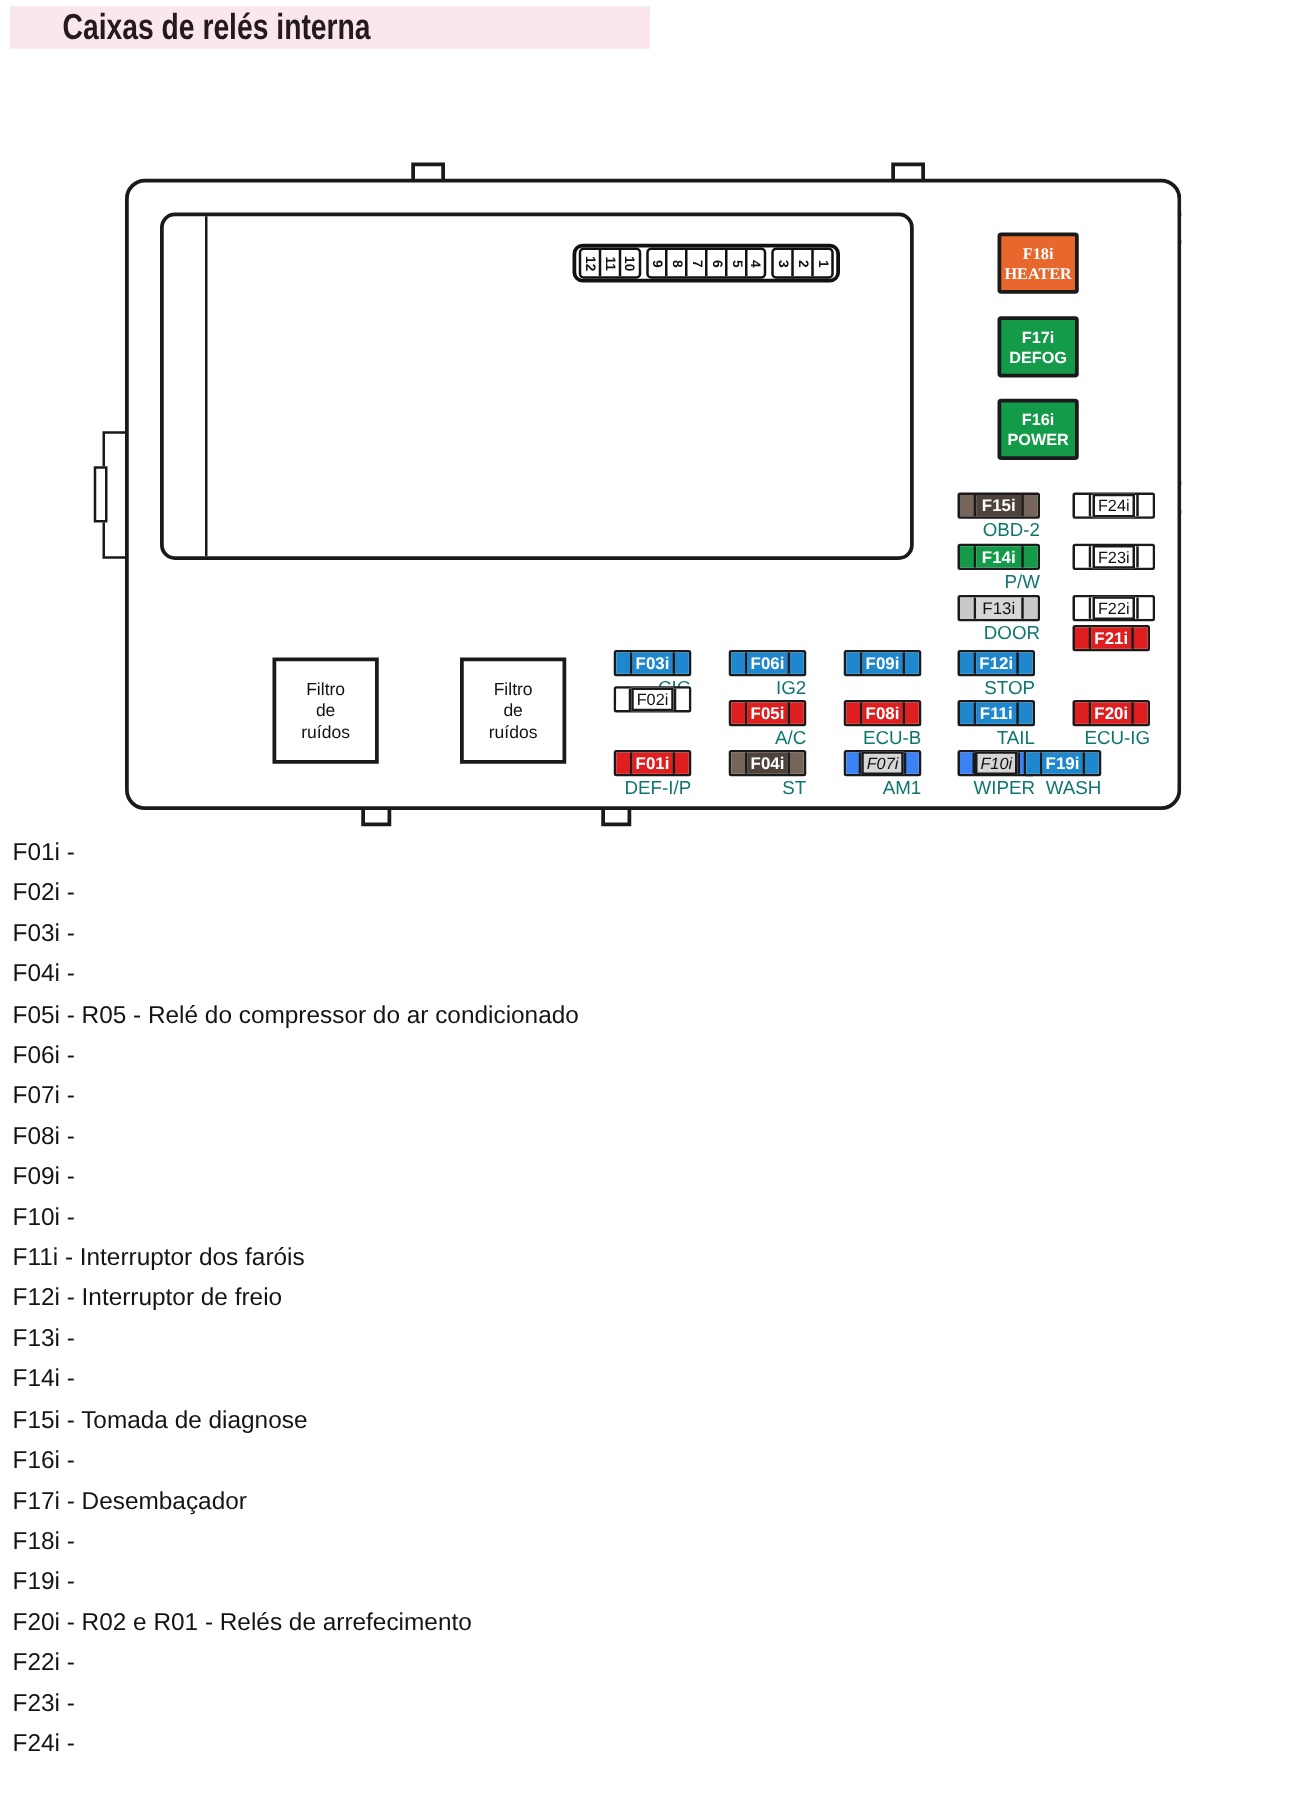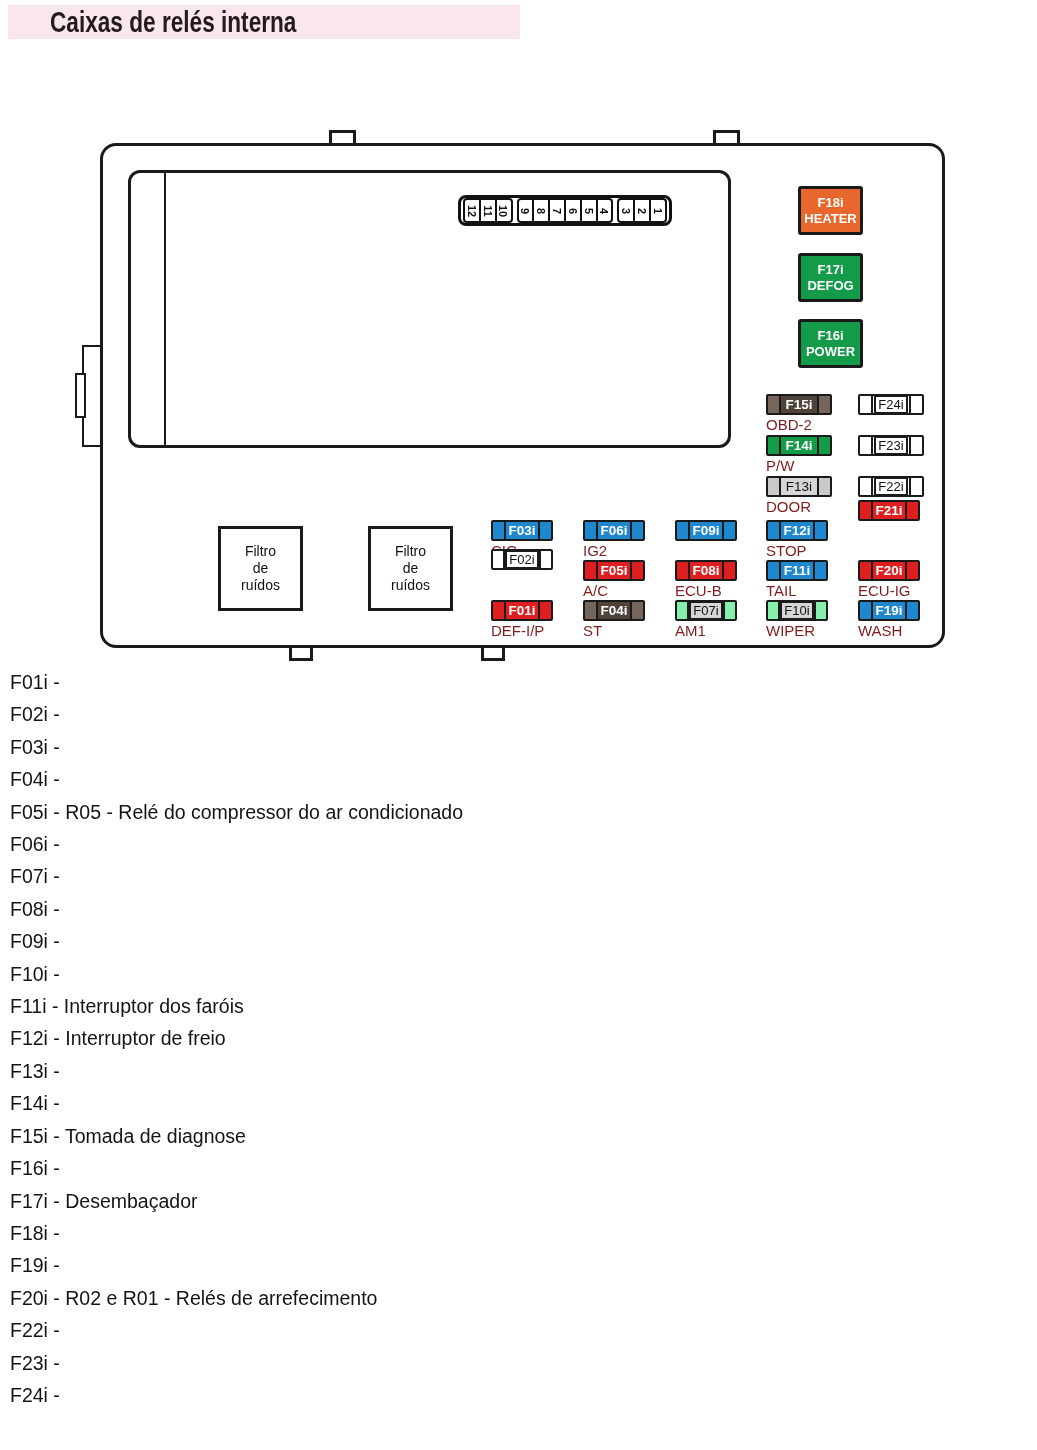--- a/index.html
+++ b/index.html
@@ -48,26 +48,26 @@
   .fuse.blue .mid{color:#fff;}
   .fuse.red .sega,.fuse.red .segb,.fuse.red .mid{background:#DF1F1F;}
   .fuse.red .mid{color:#fff;}
   .fuse.greenf .sega,.fuse.greenf .segb,.fuse.greenf .mid{background:#149B4A;}
   .fuse.greenf .mid{color:#fff;}
   .fuse.dark .sega,.fuse.dark .segb{background:#75655A;}
   .fuse.dark .mid{background:#4E423A;color:#fff;}
   .fuse.white .sega,.fuse.white .segb,.fuse.white .mid{background:#fff;}
   .fuse.white .tag{border:2px solid #1A1A1A;background:#fff;color:#111;font-weight:400;font-size:13px;
        line-height:13px;padding:1px 2px;}
-  .fuse.gray .sega,.fuse.gray .segb,.fuse.gray .mid{background:#86efac;}
+  .fuse.gray .sega,.fuse.gray .segb,.fuse.gray .mid{background:#3b82f6;font-style:italic;}
   .fuse.gray .tag{border:2px solid #1A1A1A;background:#D6D6D8;color:#111;font-weight:400;font-size:13px;
        line-height:13px;padding:1px 2px;}
   .fuse.graylight .sega,.fuse.graylight .segb{background:#C9C9CB;}
   .fuse.graylight .mid{background:#D6D6D8;color:#111;font-weight:400;}
-  .fuse-label{font-size:15px;line-height:16px;color:#7f1d1d;text-align:left;margin-top:2px;white-space:nowrap;}
+  .fuse-label{font-size:15px;line-height:16px;color:#0f766e;text-align:right;margin-top:2px;white-space:nowrap;}
   
   .filter-box{position:absolute;width:85px;height:85px;border:3.5px solid #1A1A1A;box-sizing:border-box;background:#fff;
        display:flex;flex-direction:column;align-items:center;justify-content:center;
        font-size:14px;line-height:17px;text-align:center;}
   
   .legend{position:absolute;left:10px;top:666px;}
   .legend-line{line-height:32.4px;font-size:19.5px;color:#141414;white-space:pre;}
 </style>
 </head>
 <body>
@@ -133,21 +133,21 @@
             </div>
           <div class="pin">
               <span>2</span>
             </div>
           <div class="pin">
               <span>1</span>
             </div>
         </div>
       </div>
 
-      <div class="fuse-lg orange" style="left:695px;top:40px;">
+      <div class="fuse-lg orange" style="left:695px;top:40px;font-family:Liberation Serif, serif;">
         <span>F18i</span>
         <span>HEATER</span>
       </div>
       <div class="fuse-lg green" style="left:695px;top:107px;">
         <span>F17i</span>
         <span>DEFOG</span>
       </div>
       <div class="fuse-lg green" style="left:695px;top:173px;">
         <span>F16i</span>
         <span>POWER</span>
@@ -347,21 +347,21 @@
       <div class="unit" style="left:663px;top:454px;width:62px;">
         <div class="fuse gray">
           <span class="sega"></span>
           <span class="mid">
               <span class="tag">F10i</span>
             </span>
           <span class="segb"></span>
         </div>
         <div class="fuse-label">WIPER</div>
       </div>
-      <div class="unit" style="left:755px;top:454px;width:62px;">
+      <div class="unit" style="left:716px;top:454px;width:62px;">
         <div class="fuse blue">
           <span class="sega"></span>
           <span class="mid">
               <span class="tag">F19i</span>
             </span>
           <span class="segb"></span>
         </div>
         <div class="fuse-label">WASH</div>
       </div>
 

